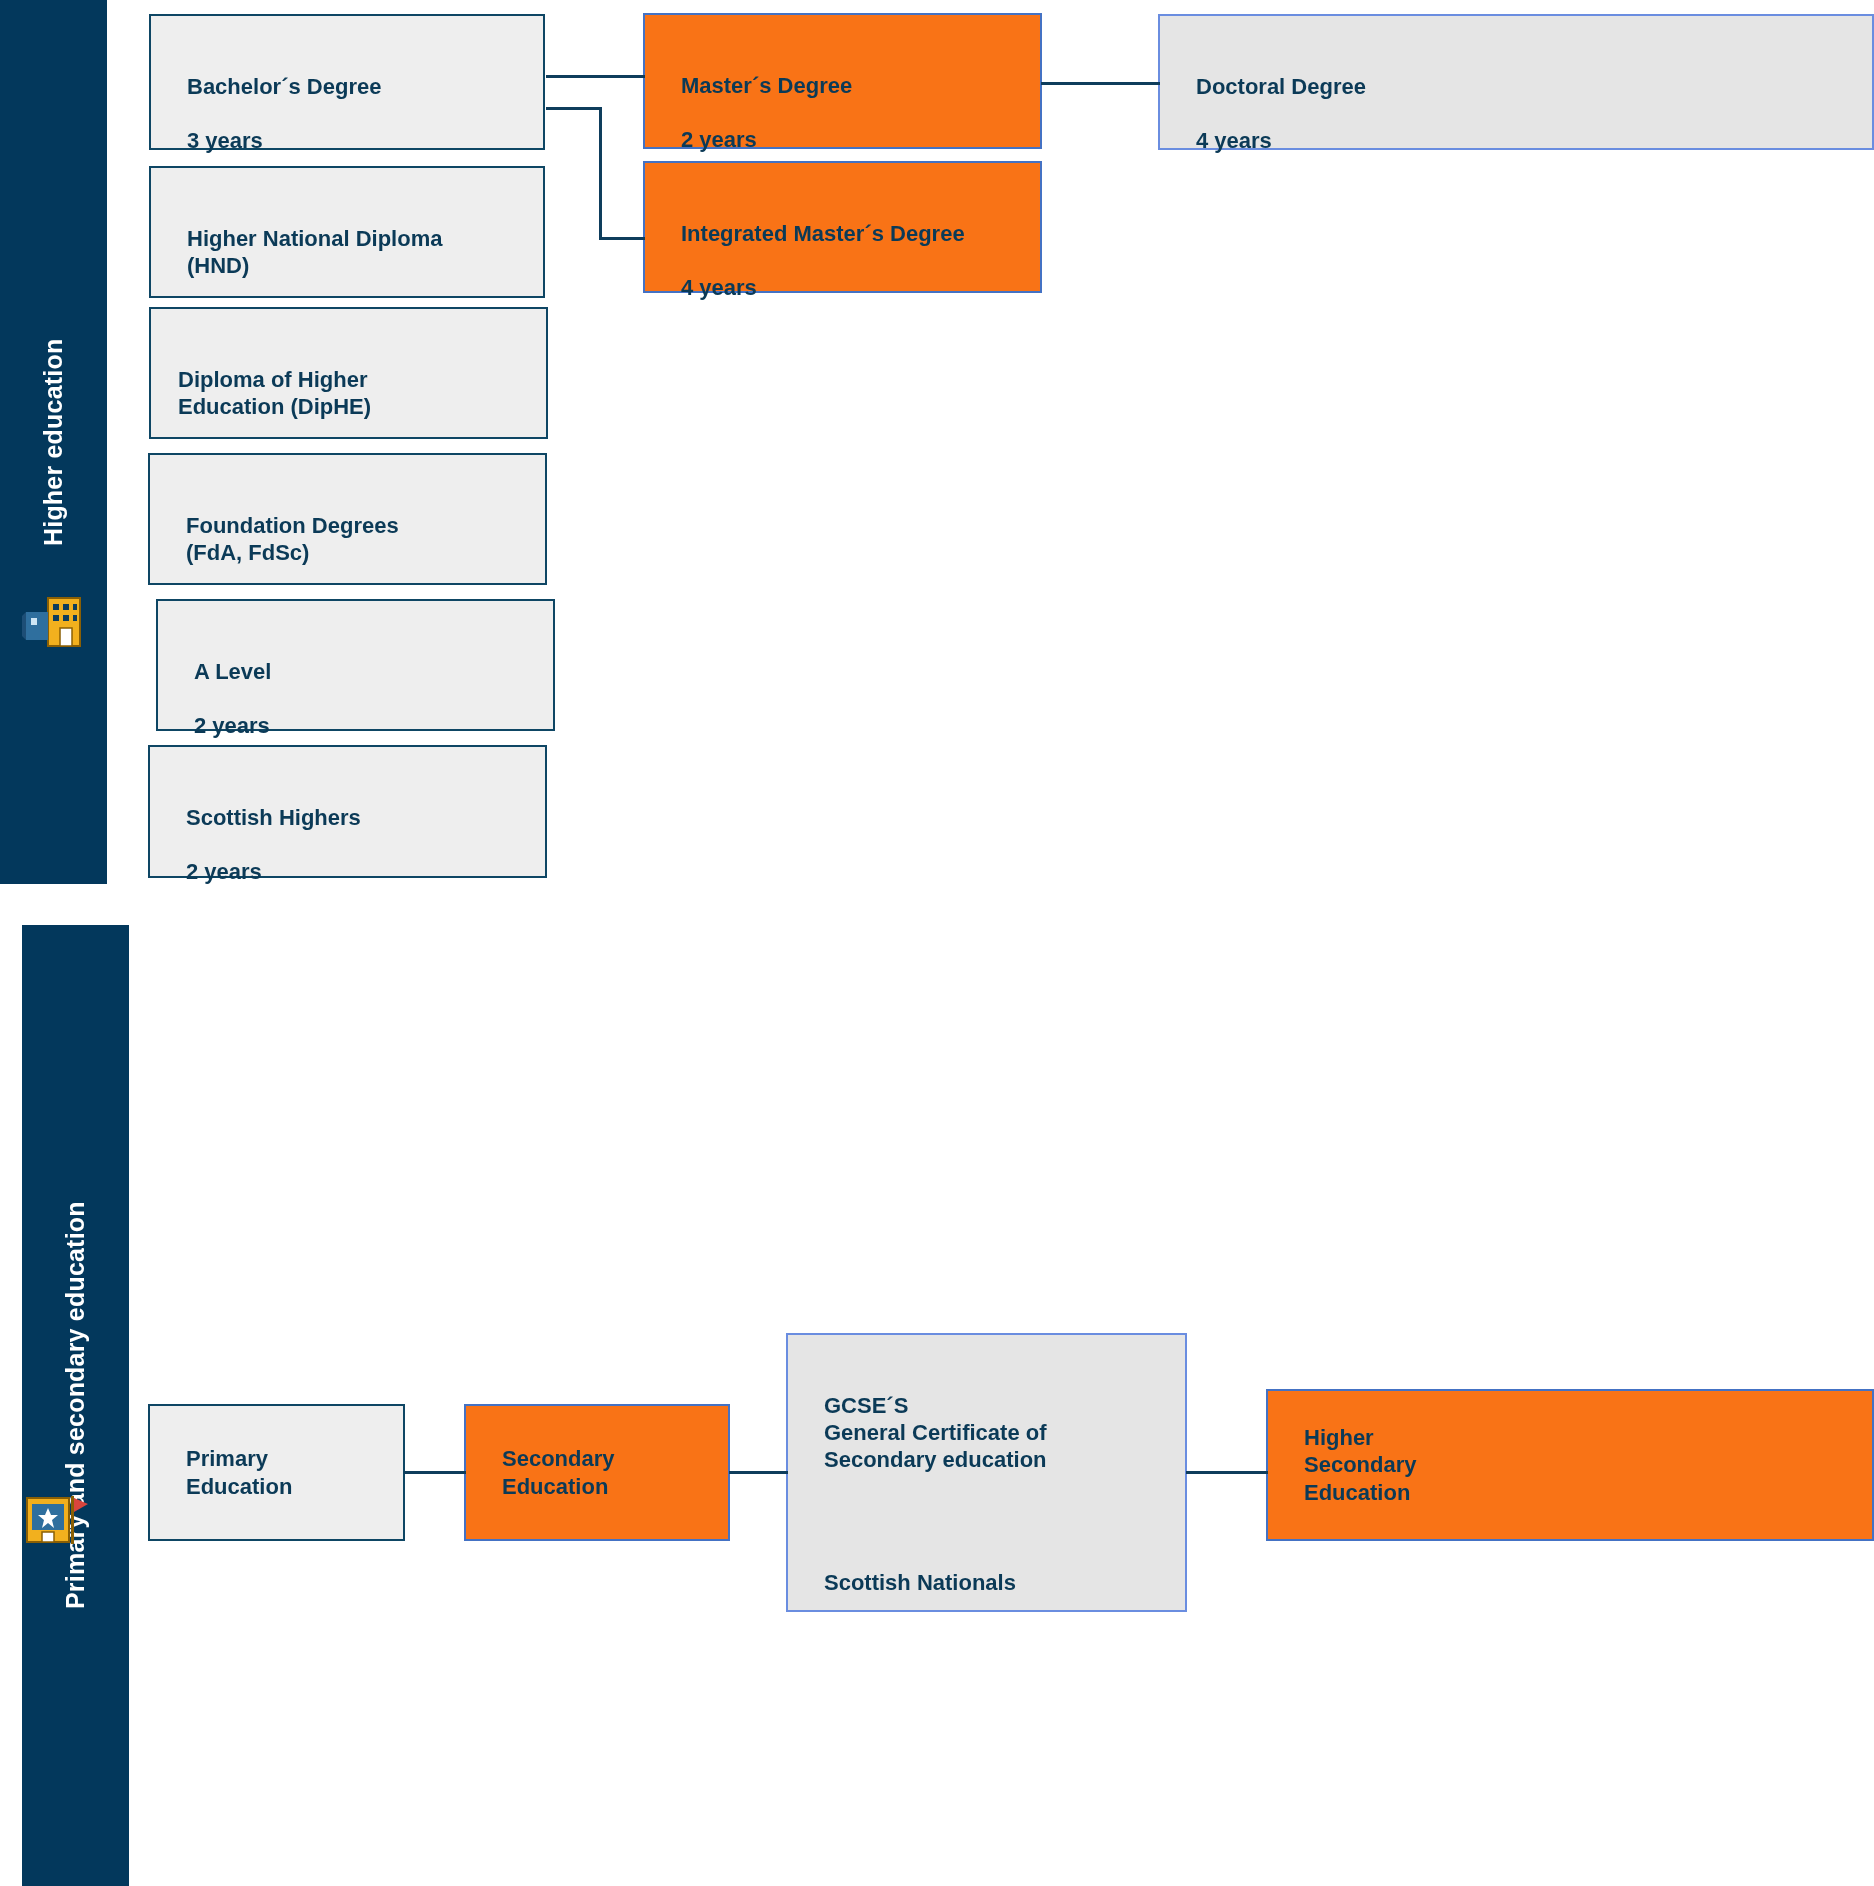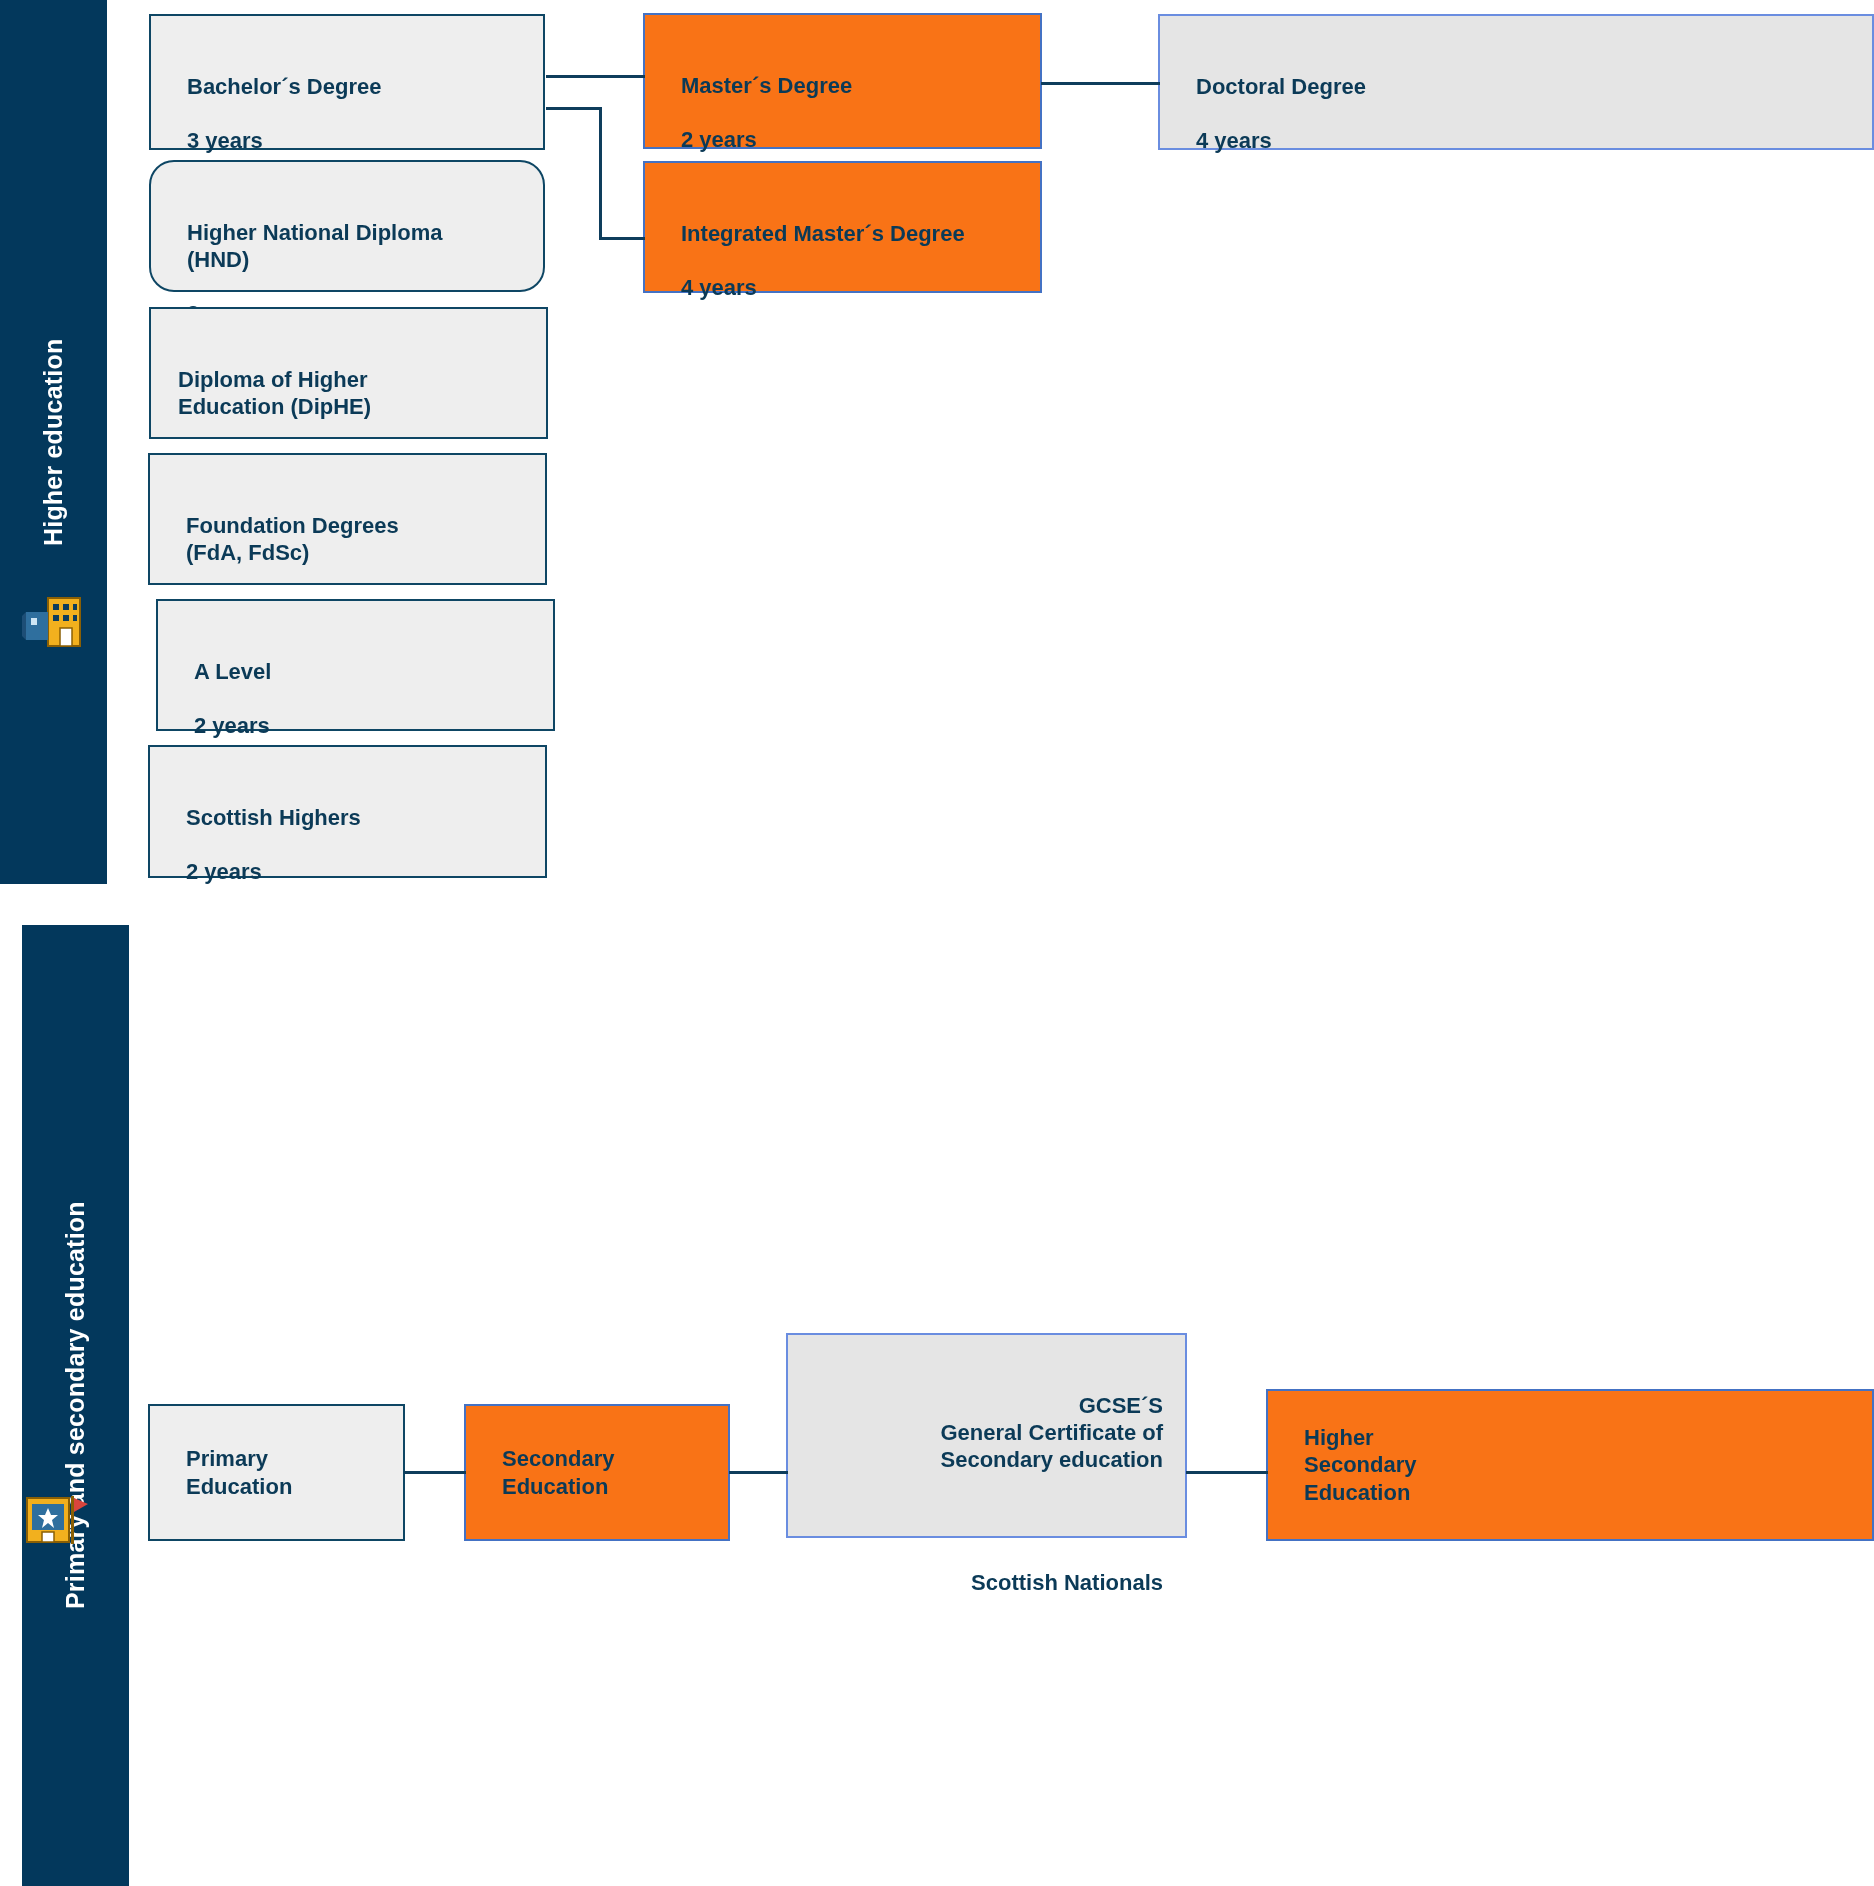--- a/index.html
+++ b/index.html
@@ -76,21 +76,21 @@
       <path d="M4 20 L4 48 L0 44 L0 24 Z" fill="#1d4e76"></path>
       <rect x="9" y="26" width="6" height="7" fill="#cfe6f5"></rect>
     </svg>
   </div>
 
   <div class="node grey ptop" style="left:149px;top:14px;width:396px;height:136px;">
     <div>Bachelor´s Degree</div>
     <div class="sub">3 years</div>
   </div>
 
-  <div class="node grey ptop" style="left:149px;top:160px;width:396px;height:132px;border-radius:25px;">
+  <div class="node grey ptop" style="left:149px;top:166px;width:396px;height:132px;">
     <div>Higher National Diploma
 (HND)</div>
     <div class="sub">2 years</div>
   </div>
 
   <div class="node grey ptop" style="left:149px;top:307px;width:399px;height:132px;padding-left:27px;">
     <div>Diploma of Higher
 Education (DipHE)</div>
     <div class="sub">2 years</div>
   </div>
@@ -151,21 +151,21 @@
   <div class="node grey vcenter" style="left:148px;top:1404px;width:257px;height:137px;">
     <div>Primary
 Education</div>
   </div>
 
   <div class="node blue vcenter" style="left:464px;top:1404px;width:266px;height:137px;">
     <div>Secondary
 Education</div>
   </div>
 
-  <div class="node purple ptop" style="left:786px;top:1333px;width:401px;height:205px;text-align:right;">
+  <div class="node purple ptop" style="left:786px;top:1333px;width:401px;height:279px;">
     <div>GCSE´S
 General Certificate of
 Secondary education</div>
     <div style="height:42px;"></div>
     <div>Scottish Nationals</div>
   </div>
 
   <div class="node blue vcenter" style="left:1266px;top:1389px;width:608px;height:152px;">
     <div>Higher
 Secondary

